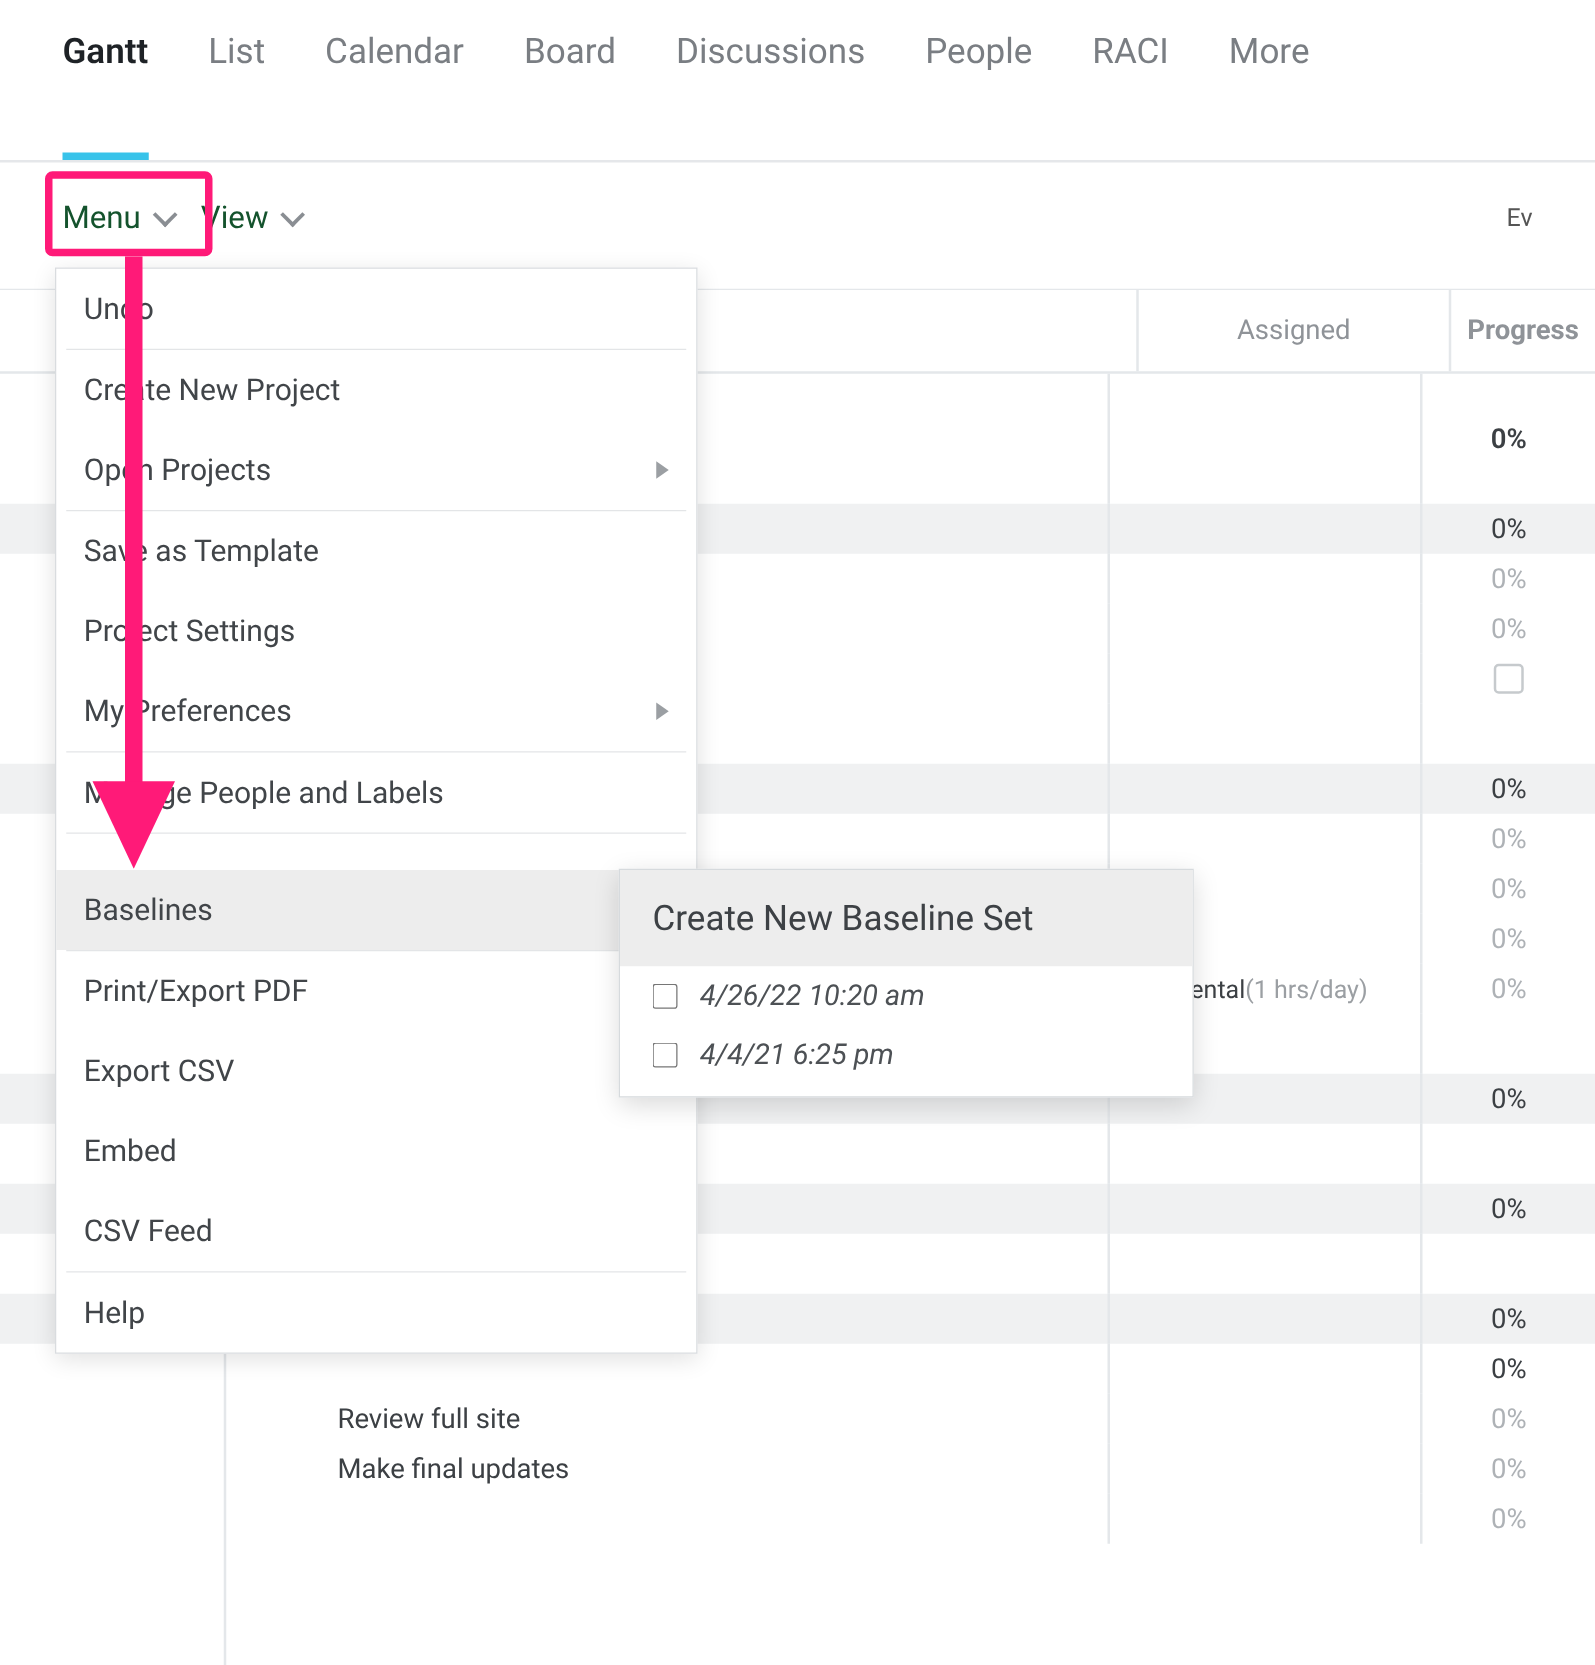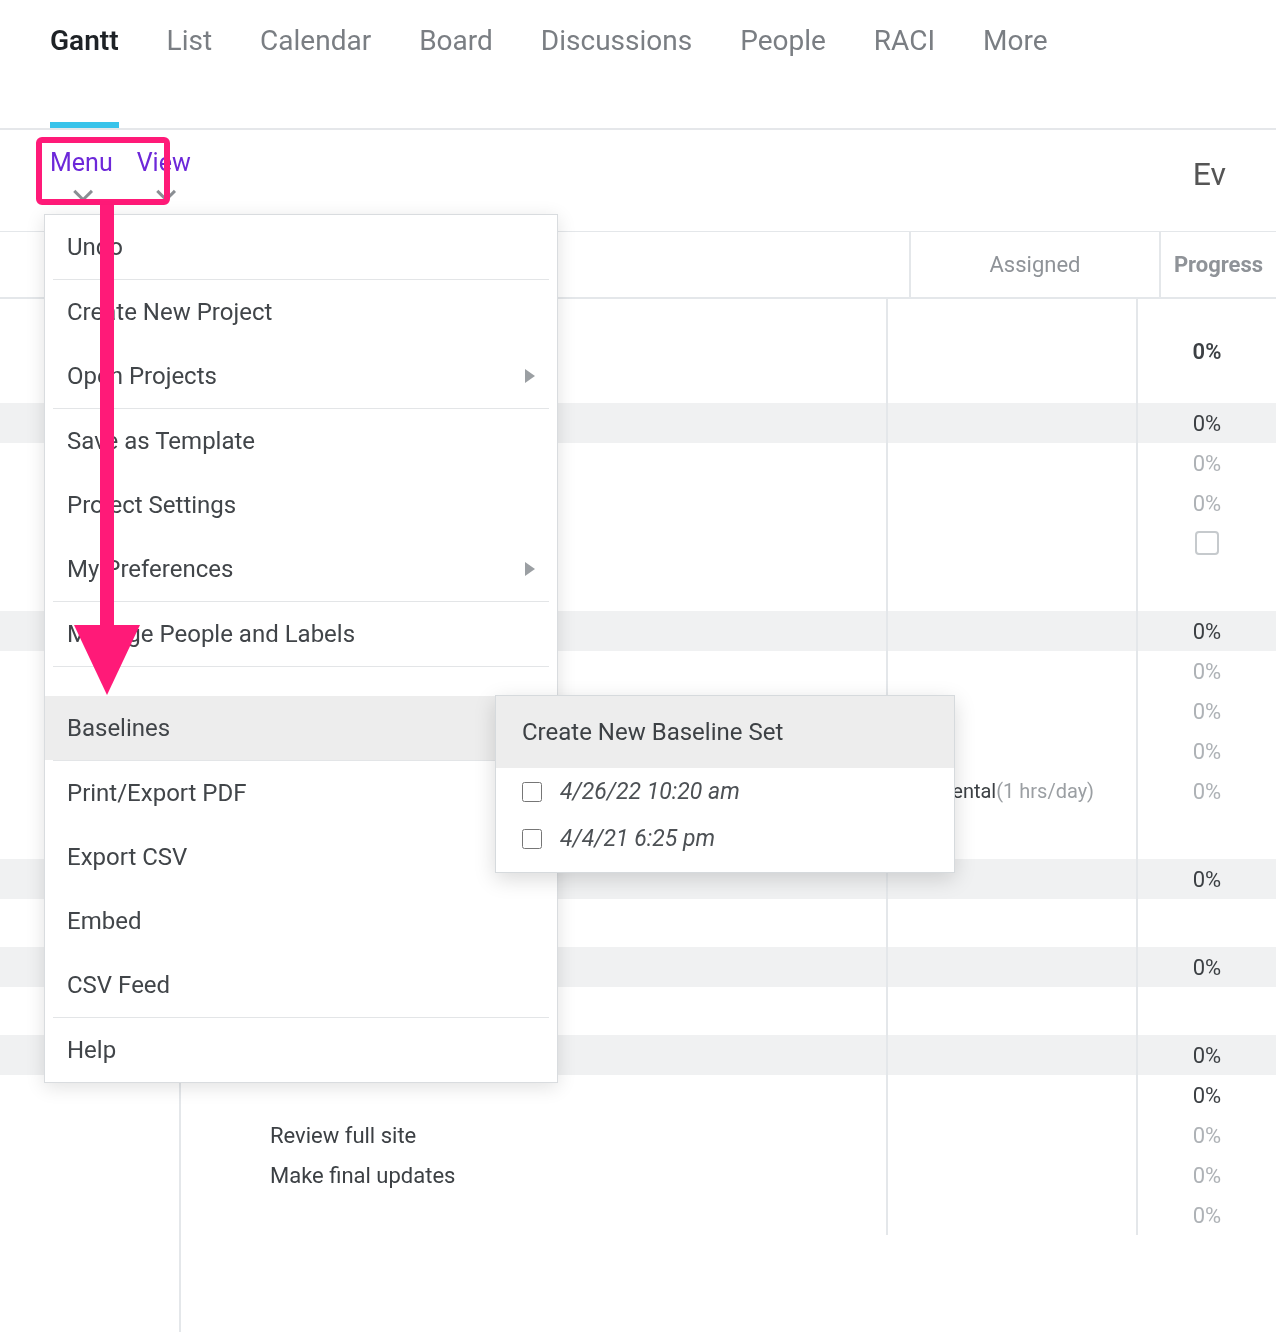--- a/index.html
+++ b/index.html
@@ -46,24 +46,23 @@
     align-items: center;
     padding: 0 50px;
     height: 88px;
     position: relative;
   }
   .menu-btn, .view-btn {
     display: flex;
     align-items: center;
     gap: 10px;
     font-size: 25px;
-    color: #6d28d9;
+    color: #14532d;
     cursor: pointer;
     margin-right: 24px;
-    flex-direction: column;
   }
   .chev {
     width: 14px; height: 14px;
     border-right: 3px solid #8a8e93;
     border-bottom: 3px solid #8a8e93;
     transform: rotate(45deg) translateY(-3px);
   }
   .highlight-box {
     position: absolute;
     border: 6px solid #ff1a78;
@@ -73,21 +72,21 @@
   .hl-menu {
     left: 36px; top: 137px;
     width: 134px; height: 68px;
   }
   .hl-baseline {
     left: 498px; top: 697px;
     width: 456px; height: 84px;
   }
   .toolbar-right {
     margin-left: auto;
-    font-size: 32px;
+    font-size: 20px;
     color: #555;
   }
   
   .grid-area {
     position: absolute;
     left: 0; right: 0; top: 231px; bottom: 0;
   }
   .grid-header {
     height: 68px;
     display: flex;
@@ -184,21 +183,21 @@
     position: absolute;
     left: 495px; top: 695px;
     width: 460px;
     background: #fff;
     border: 1px solid #d6dadd;
     box-shadow: 0 6px 20px rgba(0,0,0,0.15);
     z-index: 25;
   }
   .sm-item {
     padding: 22px 26px;
-    font-size: 24px;
+    font-size: 28px;
     color: #3d4145;
     cursor: pointer;
   }
   .sm-item.hover { background: #ededed; }
   .sm-row {
     display: flex;
     align-items: center;
     gap: 18px;
     padding: 10px 26px;
     font-size: 23px;

